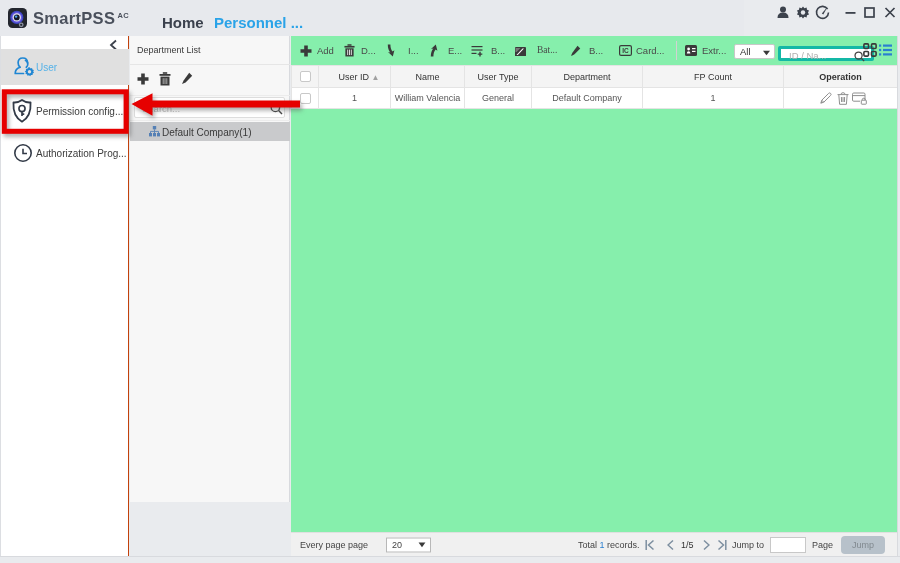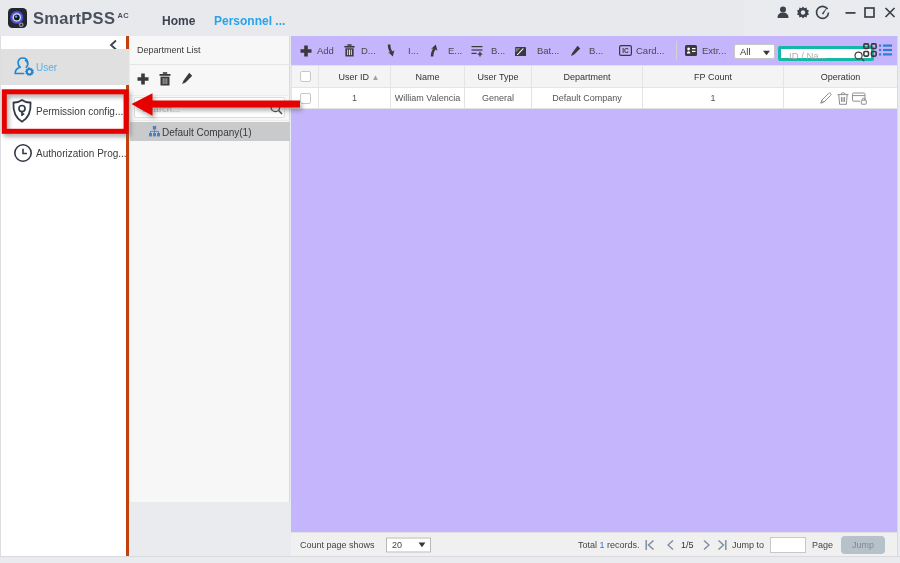--- a/index.html
+++ b/index.html
@@ -4,27 +4,27 @@
 <style>
 * { margin:0; padding:0; box-sizing:border-box; }
 html,body { width:900px; height:563px; overflow:hidden; }
 body { font-family:"Liberation Sans", sans-serif; background:#e9ebee; position:relative; }
 
 
 #topbar { position:absolute; left:0; top:0; width:744px; height:36px; background:#e7e9ed; }
 #logo { position:absolute; left:8px; top:8px; width:19px; height:20px; }
 #brand { position:absolute; left:33px; top:9px; font-size:16.5px; font-weight:bold; color:#4a505c; letter-spacing:0.3px; }
 #brand sup { font-size:7.5px; font-weight:bold; }
-.tab { position:absolute; top:14px; font-size:12px; font-weight:bold; color:#3b414d; }
+.tab { position:absolute; top:14px; font-size:15px; font-weight:bold; color:#3b414d; }
 #tab-home { left:162px; }
 #tab-pers { left:214px; color:#2aa3e8; }
 .winicon { position:absolute; top:1px; }
 
 
-#sidebar { position:absolute; left:0; top:36px; width:129px; height:520px; background:#ffffff; border-left:1px solid #dcdee2; border-right:3px solid #c2410c; }
+#sidebar { position:absolute; left:0; top:36px; width:129px; height:520px; background:#ffffff; border-left:1px solid #dcdee2; border-right:1px solid #c2410c; }
 #collapse { position:absolute; left:105px; top:3px; width:16px; height:12px; }
 .navitem { position:absolute; left:0; width:128px; height:36px; }
 .navitem .txt { position:absolute; left:35px; top:50%; transform:translateY(-50%); font-size:10px; color:#3c3c3c; white-space:nowrap; }
 #nav-user { top:13px; background:#e0e0e0; }
 #nav-user .txt { color:#55b2e8; }
 #nav-perm { top:57px; }
 #nav-auth { top:99px; }
 .navicon { position:absolute; left:13px; top:50%; transform:translateY(-50%); }
 
 
@@ -33,37 +33,37 @@
 #dept-sep1 { position:absolute; left:0; top:28px; width:160px; border-top:1px solid #e6e6e6; }
 #dept-icons { position:absolute; left:0; top:29px; width:160px; height:30px; }
 #dept-sep2 { position:absolute; left:0; top:59px; width:160px; border-top:1px solid #ececec; }
 #dept-search { position:absolute; left:4px; top:61px; width:151px; height:21px; background:#fff; border:1px solid #ddd; border-radius:2px; }
 #dept-search .ph { position:absolute; left:7px; top:5px; font-size:9.5px; color:#b8b8b8; }
 #dept-sep3 { position:absolute; left:0; top:84px; width:160px; border-top:1px solid #ececec; }
 #dept-row { position:absolute; left:0; top:86px; width:160px; height:19px; background:#c9cacc; }
 #dept-row .txt { position:absolute; left:32px; top:50%; transform:translateY(-50%); font-size:10px; color:#3a3a3a; white-space:nowrap; }
 
 
-#main { position:absolute; left:291px; top:36px; width:606px; height:520px; background:#c4b5fd; }
+#main { position:absolute; left:291px; top:36px; width:606px; height:520px; background:#86efac; }
 #toolbar { position:absolute; left:0; top:0; width:606px; height:29px; }
 .tbico { position:absolute; }
 .tbtxt { position:absolute; top:0; height:29px; line-height:29px; font-size:9.5px; color:#4a4a4a; white-space:nowrap; }
 
 
 #tbl { position:absolute; left:0; top:29px; width:606px; border-collapse:collapse; table-layout:fixed; }
 #tbl th, #tbl td { border:1px solid #e4e4e4; text-align:center; font-weight:normal; overflow:hidden; white-space:nowrap; }
 #tbl th { height:22px; background:#f4f4f4; font-size:9px; color:#333; }
 #tbl td { height:20px; font-size:9px; color:#555; background:#fff; }
 #tbl .c0 { width:27px; }
 #tbl .c1 { width:72px; }
 #tbl .c2 { width:74px; }
 #tbl .c3 { width:67px; }
 #tbl .c4 { width:111px; }
 #tbl .c5 { width:141px; }
-#tbl .c6 { width:114px; }
+#tbl .c6 { width:114px;font-weight:bold; }
 .cbx { display:inline-block; width:11px; height:11px; background:#fff; border:1px solid #c8c8c8; border-radius:2px; vertical-align:middle; }
 
 
 #pager { position:absolute; left:0; top:496px; width:606px; height:24px; background:#f0f0f0; border-top:1px solid #e0e0e0; font-size:9px; color:#444; }
 #pager .pi { position:absolute; top:50%; transform:translateY(-50%); white-space:nowrap; }
 #pgsize { left:95px; width:45px; height:15px; background:#fff; border:1px solid #b8b8b8; }
 #jumpbox { left:479px; width:36px; height:16px; background:#fff; border:1px solid #c8c8c8; }
 #jumpbtn { left:550px; width:44px; height:18px; background:#b7c1ca; border-radius:4px; color:#81898f; text-align:center; line-height:18px; }
 
 
@@ -231,21 +231,21 @@
         <rect x="0.5" y="7.8" width="5" height="1.2"></rect>
         <path d="M8.3 6.8 H9.7 V8.4 H11.3 V9.8 H9.7 V11.4 H8.3 V9.8 H6.7 V8.4 H8.3 Z"></path>
       </g>
     </svg>
     <span class="tbtxt" style="left:200px;">B...</span>
     <svg class="tbico" style="left:224px;top:10.5px" width="11" height="9.5" viewBox="0 0 11 9.5">
       <rect x="0" y="0" width="11" height="9.5" rx="1" fill="#3a3a3a"></rect>
       <path d="M0.5 1 L5.5 1 L1.5 5 L0.5 5 Z" fill="#777"></path>
       <path d="M1.5 8 L7.5 1.5 L9 1.5 L2.8 8 Z" fill="#fff"></path>
     </svg>
-    <span class="tbtxt" style="left:246px;">Bat...</span>
+    <span class="tbtxt" style="left:246px;font-family:Liberation Serif, serif;">Bat...</span>
     <svg class="tbico" style="left:279px;top:9px" width="11" height="12" viewBox="0 0 12 13">
       <path d="M8.2 0.8 L11.2 3.8 L4.6 10.4 L1 11.9 L2.6 8.4 Z" fill="#3a3a3a"></path>
     </svg>
     <span class="tbtxt" style="left:298px;">B...</span>
     <svg class="tbico" style="left:328px;top:9px" width="13" height="11" viewBox="0 0 13 11">
       <rect x="0.6" y="0.6" width="11.8" height="9.8" rx="1.5" fill="none" stroke="#3a3a3a" stroke-width="1.2"></rect>
       <text x="6.5" y="8" font-size="6.5" font-weight="bold" fill="#3a3a3a" text-anchor="middle" font-family="Liberation Sans,sans-serif">IC</text>
     </svg>
     <span class="tbtxt" style="left:345px;">Card...</span>
     <div style="position:absolute;left:385px;top:5px;width:1px;height:19px;background:#d2d2d2;"></div>
@@ -332,21 +332,21 @@
               <path d="M10.3 8.2 V7.4 Q10.3 6.2 11.8 6.2 Q13.3 6.2 13.3 7.4 V8.2"></path>
             </g>
           </svg>
         </div>
       </td>
     </tr>
   </tbody>
     </table>
 
   <div id="pager">
-    <span class="pi" style="left:9px;">Count page shows</span>
+    <span class="pi" style="left:9px;">Every page page</span>
     <span class="pi" id="pgsize"></span>
     <span class="pi" style="left:101px;">20</span>
     <svg class="pi" style="left:127px;" width="8" height="6" viewBox="0 0 9 7">
         <path d="M0.5 0.5 L8.5 0.5 L4.5 6 Z" fill="#3a3a3a"></path>
       </svg>
     <span class="pi" style="left:287px;">Total <span style="color:#2a7fd0">1</span> records.</span>
     <svg class="pi pgarr" style="left:354px;" width="10" height="11" viewBox="0 0 10 11">
       <path d="M8.5 1 L3.5 5.5 L8.5 10" fill="none" stroke="#7d8fa0" stroke-width="1.5"></path>
       <line x1="1.2" y1="0.5" x2="1.2" y2="10.5" stroke="#7d8fa0" stroke-width="1.5"></line>
     </svg>

